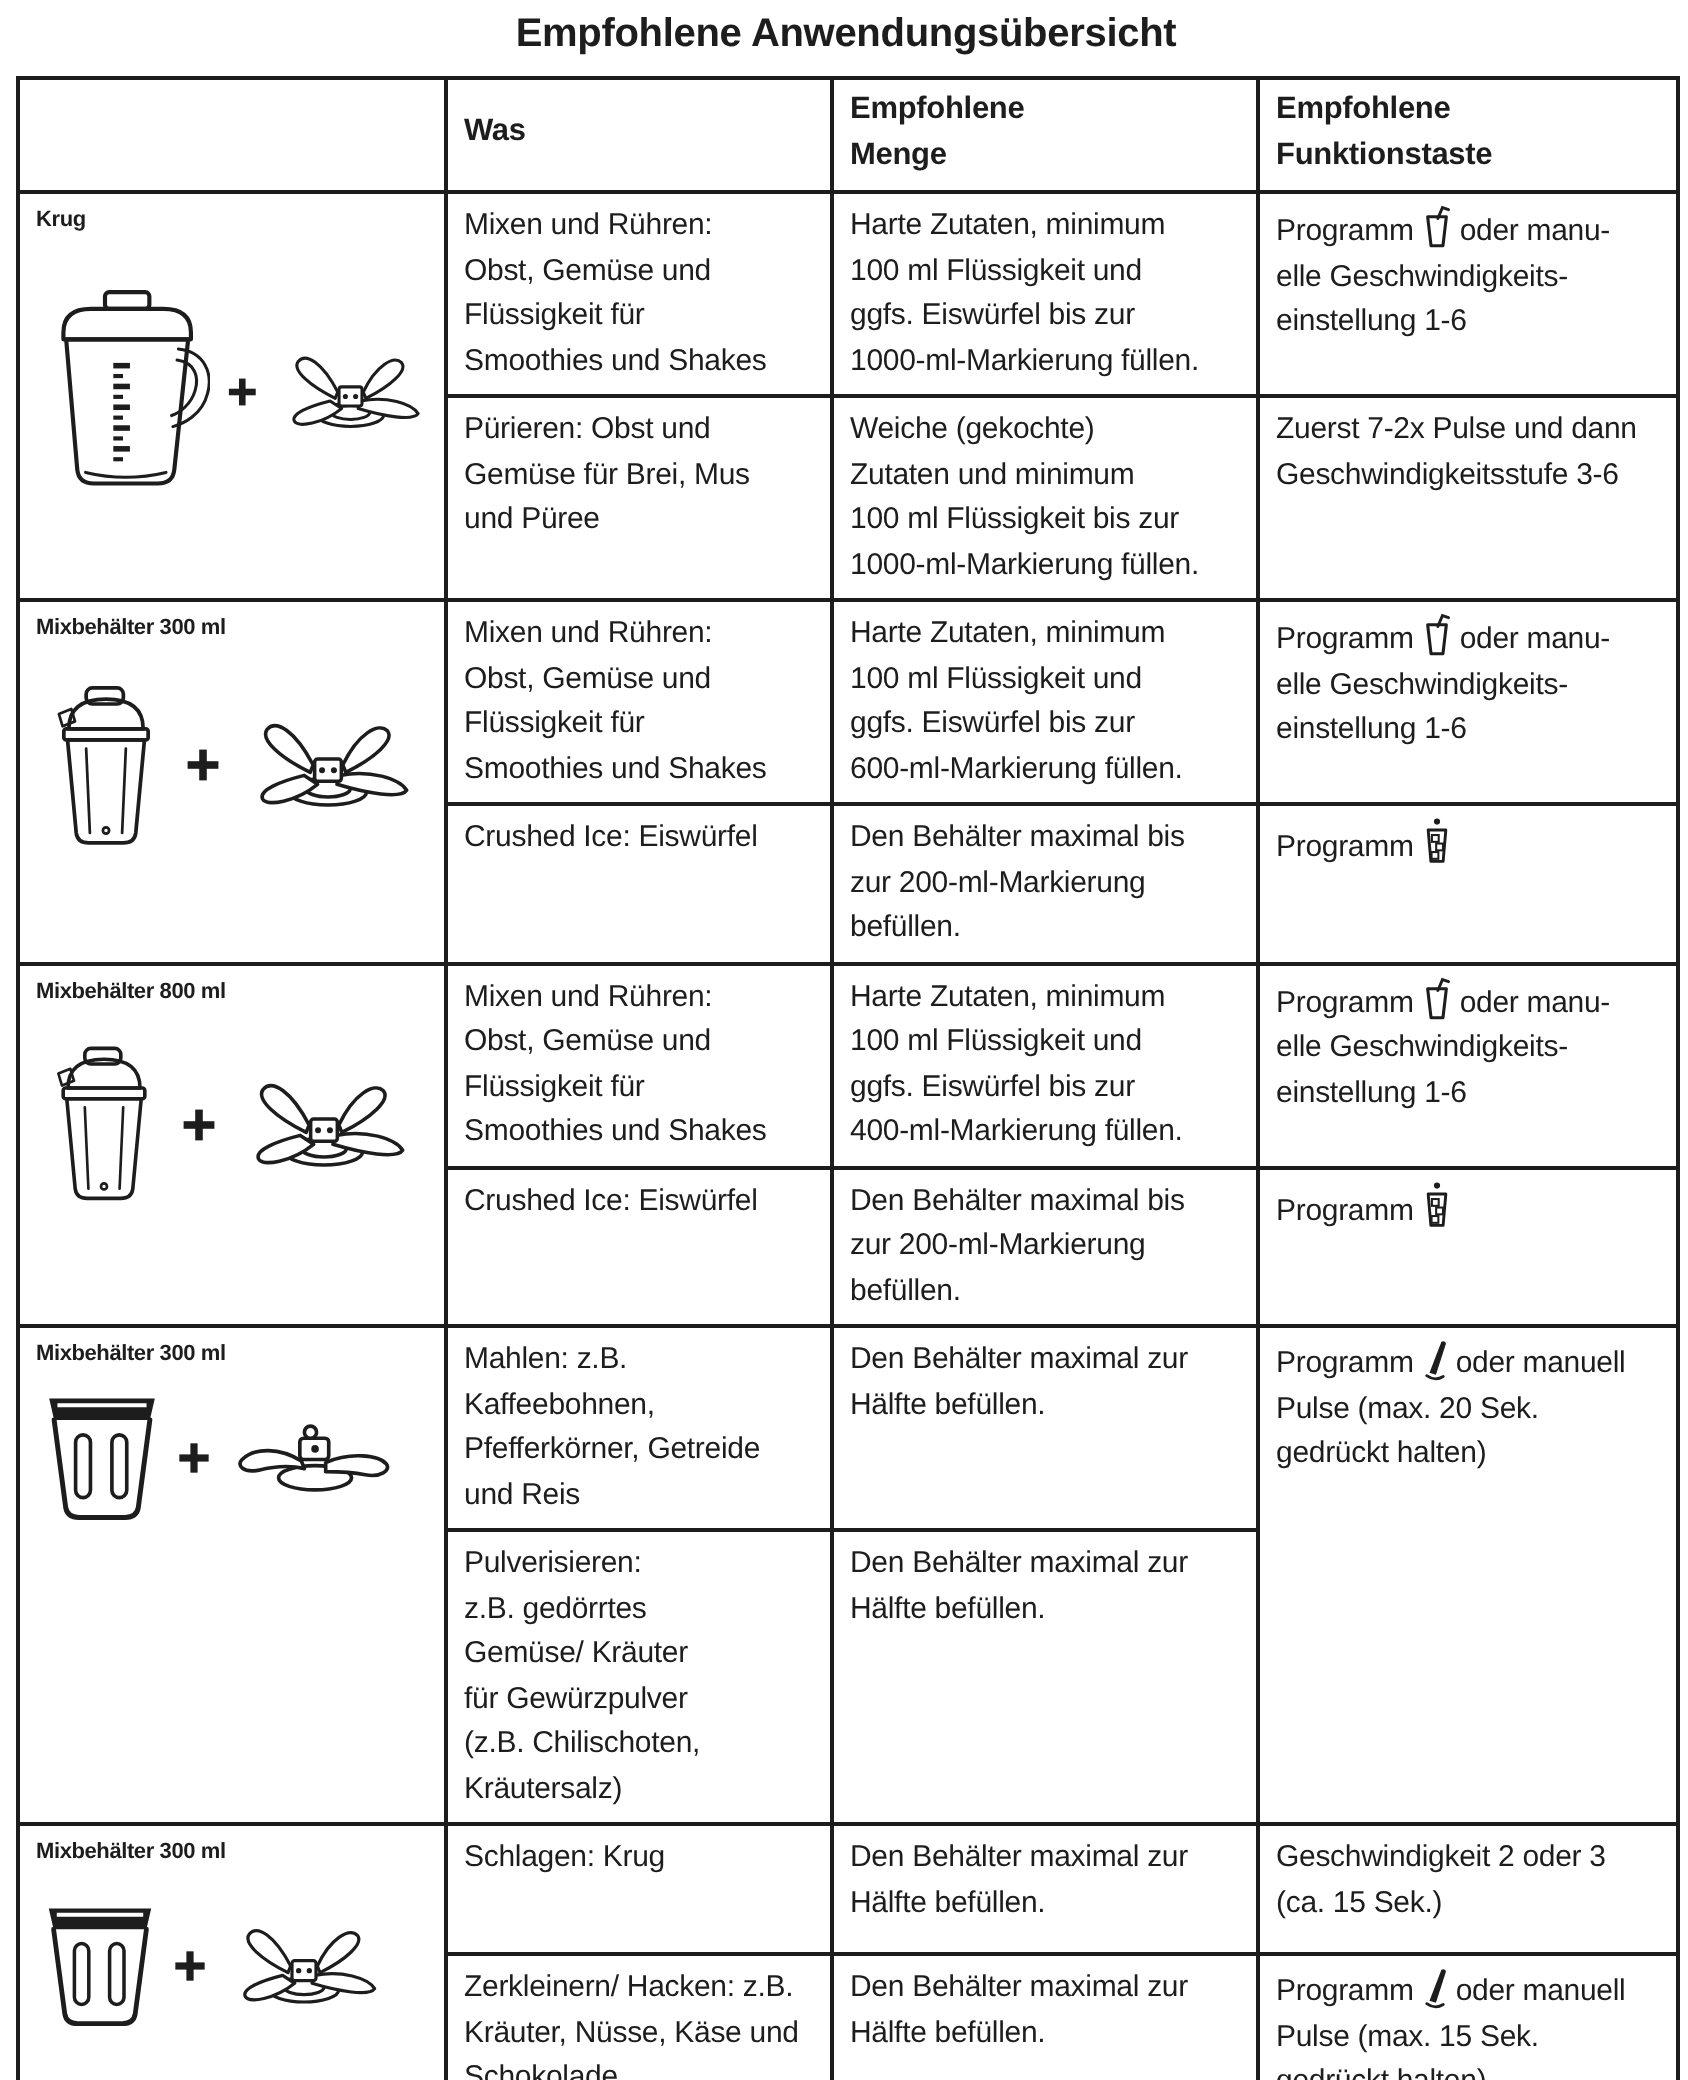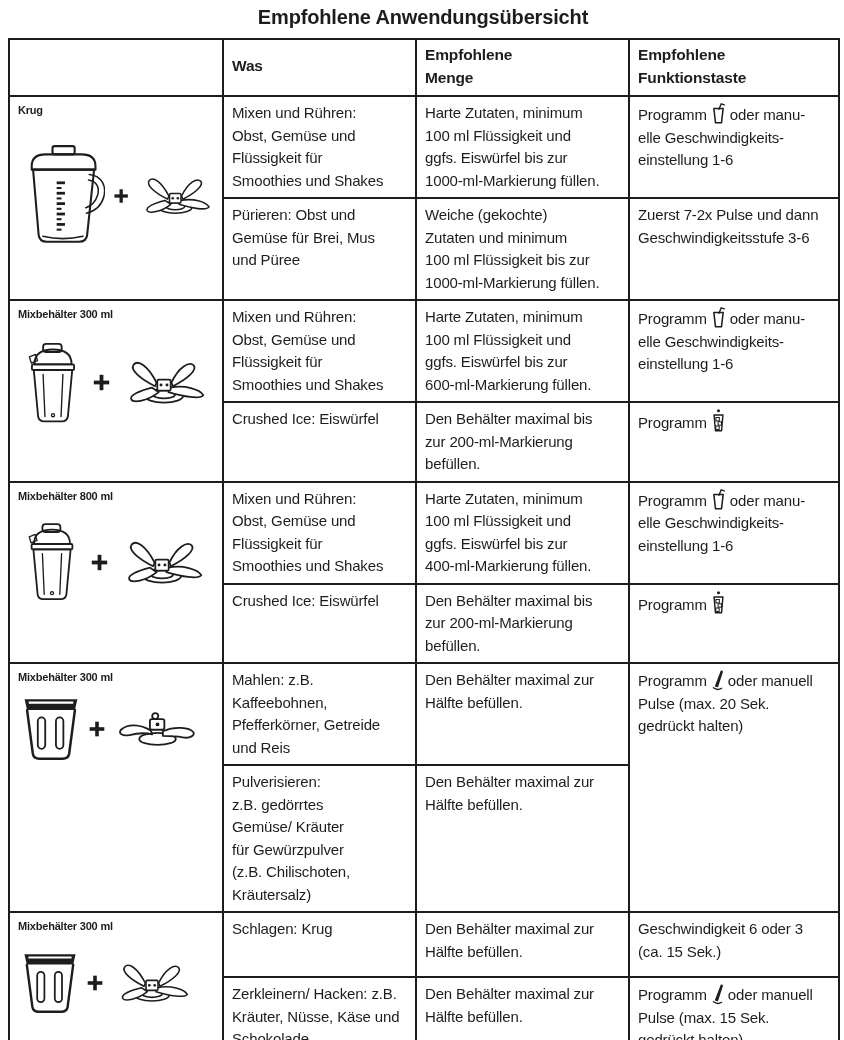--- a/index.html
+++ b/index.html
@@ -304,21 +304,21 @@
                 <use href="#sym-plus"></use>
               </svg>
           <svg width="80" height="44">
                 <use href="#sym-crossblade"></use>
               </svg>
         </div>
       </td>
       <td><span class="ml">Schlagen: Krug</span></td>
       <td><span class="ml">Den Behälter maximal zur
 Hälfte befüllen.</span></td>
-      <td><span class="ml">Geschwindigkeit 6 oder 3
+      <td><span class="ml">Geschwindigkeit 2 oder 3
 (ca. 15 Sek.)</span></td>
     </tr>
     <tr style="height:92px">
       <td><span class="ml">Zerkleinern/ Hacken: z.B.
 Kräuter, Nüsse, Käse und
 Schokolade</span></td>
       <td><span class="ml">Den Behälter maximal zur
 Hälfte befüllen.</span></td>
       <td><span class="ml">Programm</span><svg class="prog-icon" width="15" height="22">
               <use href="#sym-prog-pulse"></use>

